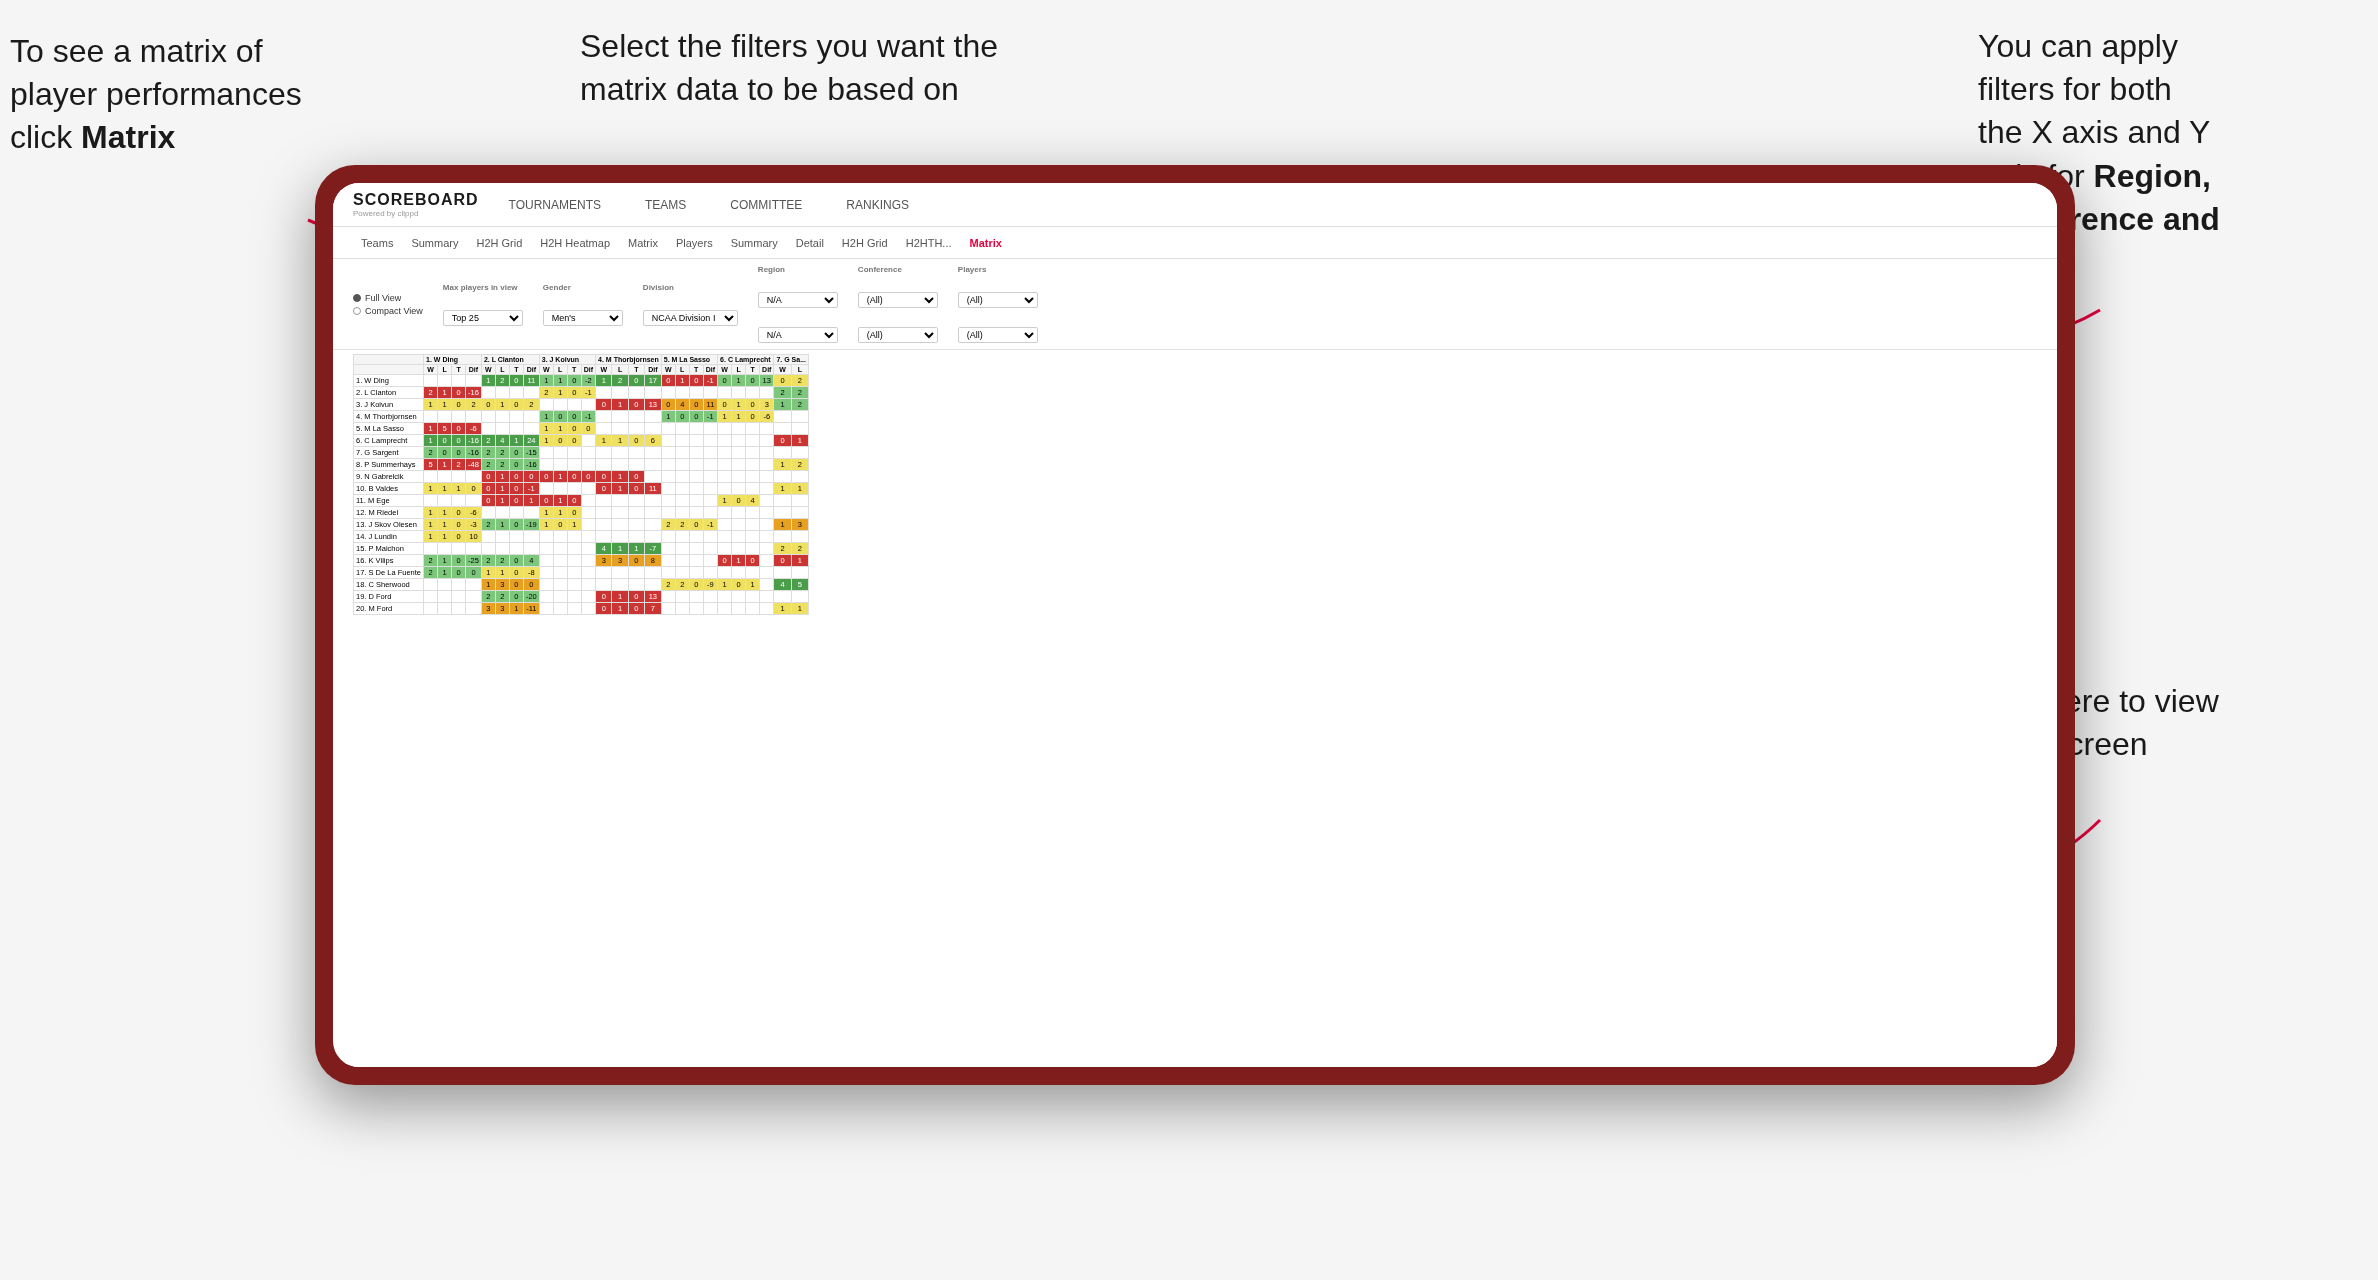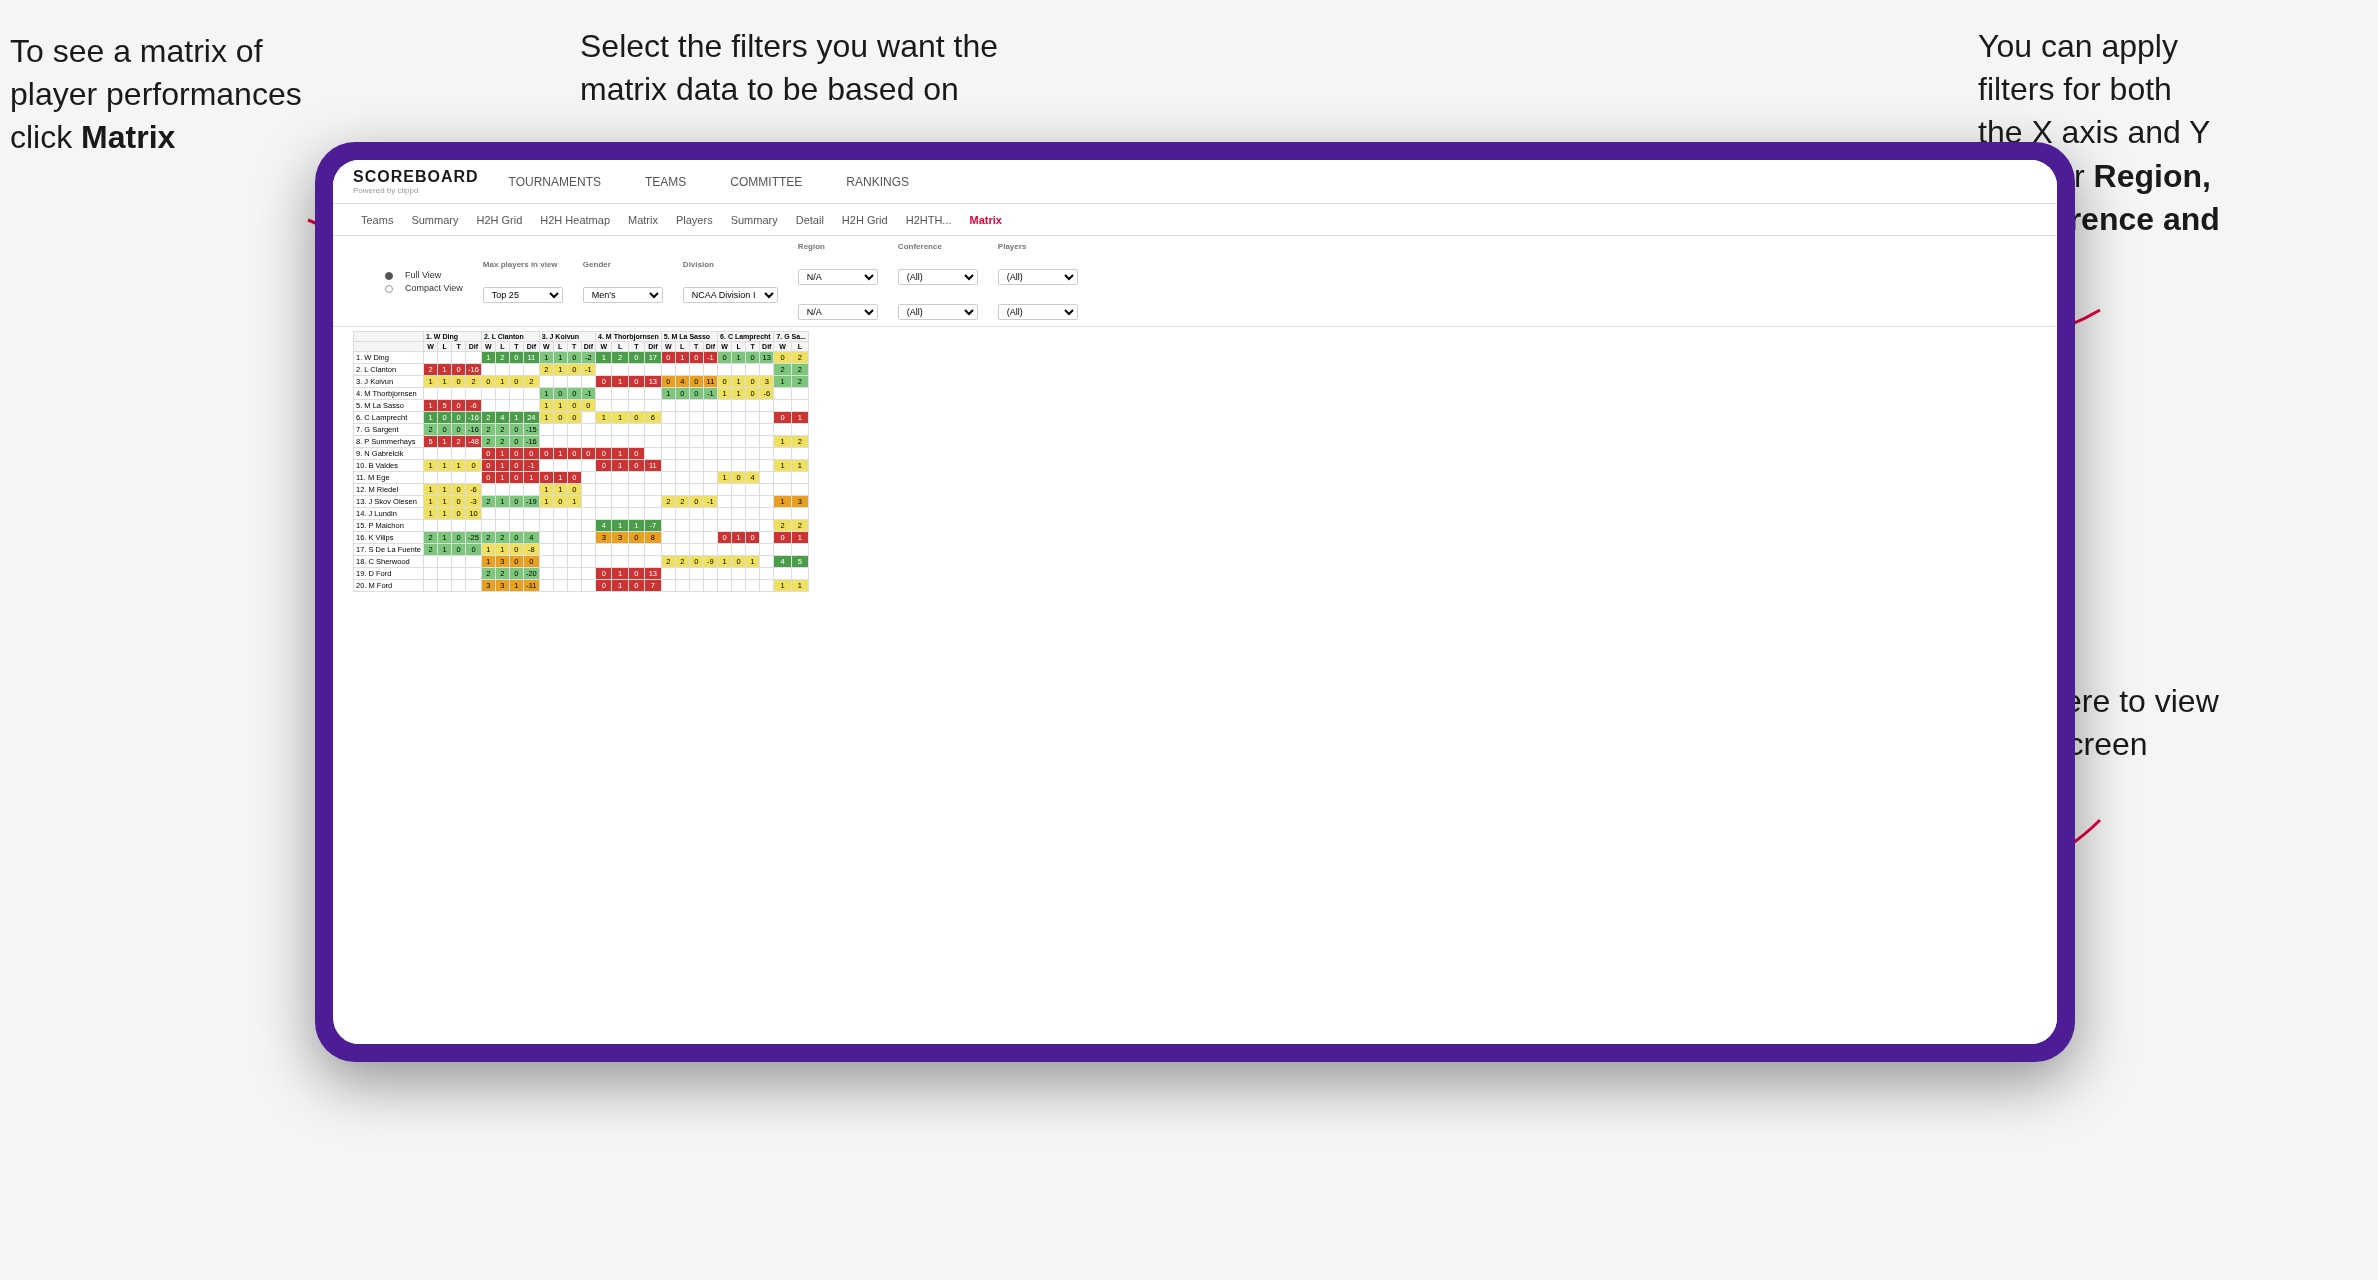--- a/index.html
+++ b/index.html
@@ -39,24 +39,24 @@
     .ann-bottom-right {
       right: 80px;
       top: 680px;
       width: 330px;
     }
 
     
     .tablet-frame {
       position: absolute;
       left: 315px;
-      top: 142px;
+      top: 165px;
       width: 1760px;
       height: 920px;
-      background: #4c1d95;
+      background: #7f1d1d;
       border-radius: 40px;
       box-shadow: 0 20px 60px rgba(0,0,0,0.4);
     }
     .tablet-screen {
       position: absolute;
       left: 18px;
       top: 18px;
       right: 18px;
       bottom: 18px;
       background: #fff;
@@ -153,23 +153,22 @@
     }
     .view-options {
       display: flex;
       flex-direction: column;
       gap: 3px;
       font-size: 9px;
       color: #333;
     }
     .view-option {
       display: flex;
-      align-items: flex-end;
-      gap: 12px;
-      margin-left: 32px;
+      align-items: center;
+      gap: 4px;
     }
     .radio-dot {
       width: 8px;
       height: 8px;
       border-radius: 50%;
       border: 1px solid #999;
       background: #fff;
     }
     .radio-dot.selected {
       background: #555;

